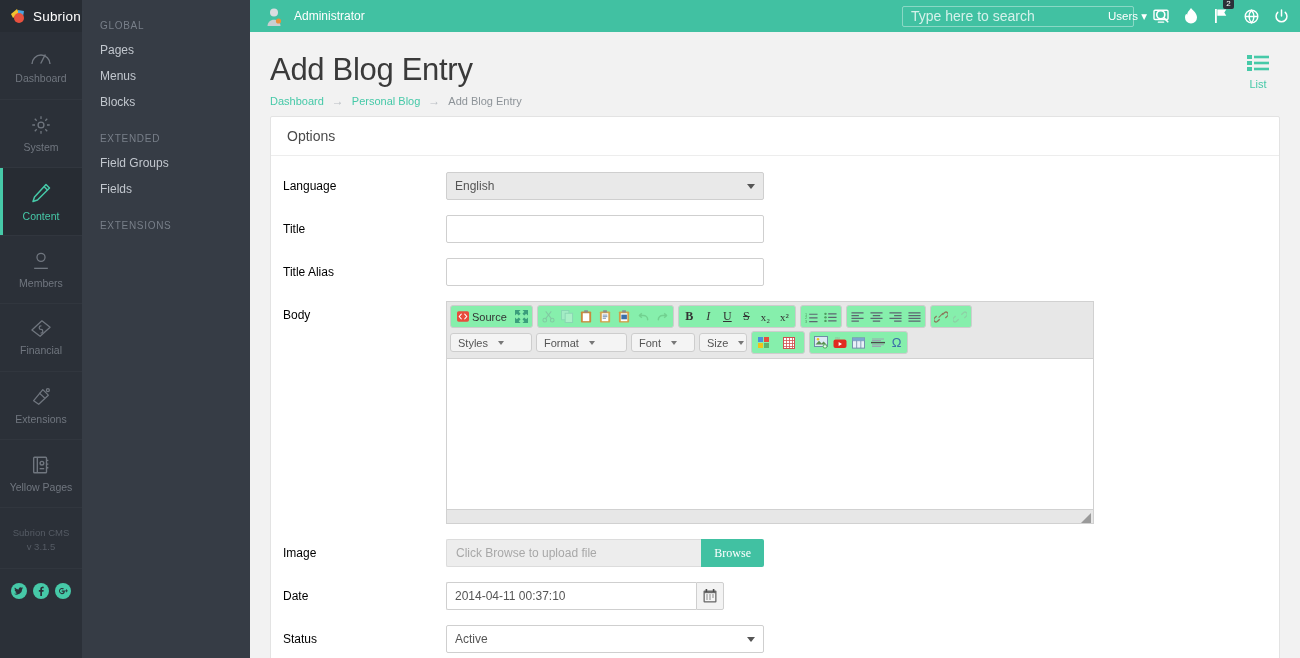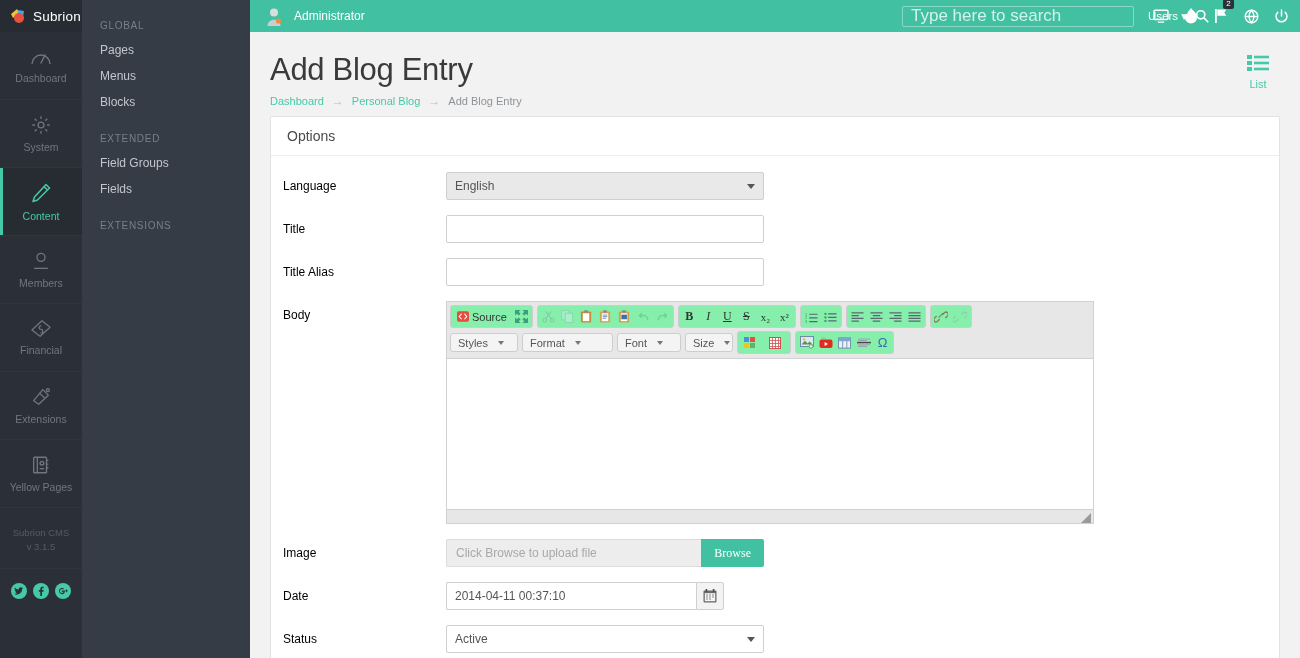--- a/index.html
+++ b/index.html
@@ -77,21 +77,21 @@
     position:relative; display:flex; align-items:flex-end; justify-content:center;
   }
   .admin-name { color:#fff; font-size:12px; }
   .topbar-spacer { flex:1; }
   .searchbox {
     width:232px; height:21px; border:1px solid rgba(255,255,255,.38);
     display:flex; align-items:center; border-radius:2px; margin-right:12px;
   }
   .searchbox input {
     flex:1; background:transparent; border:0; outline:0; color:#fff;
-    font-size:17px; padding:0 8px; font-family:inherit;
+    font-size:14px; padding:0 8px; font-family:inherit;
   }
   .searchbox input::placeholder { color:rgba(255,255,255,.78); }
   .scope {
     color:#fff; font-size:11.5px; padding:0 8px; cursor:pointer; white-space:nowrap;
   }
   .search-go {
     width:28px; display:flex; align-items:center; justify-content:center;
     cursor:pointer; color:#fff;
   }
   .top-icons { display:flex; align-items:center; gap:0px; }
@@ -599,21 +599,21 @@
                       <div class="btn dis">
                         <svg width="14" height="12" viewBox="0 0 16 12" fill="none" stroke="#9a9a9a" stroke-width="1.5">
                             <path d="M6.5 8.5 3.8 11.2a2.6 2.6 0 0 1-3.6-3.6L3 4.8"></path>
                             <path d="M9.5 3.5 12.2.8a2.6 2.6 0 0 1 3.6 3.6L13 7.2"></path>
                           </svg>
                       </div>
                     </div>
                   </div>
 
                   <div class="tbrow">
-                    <div class="combo" style="width:68px">
+                    <div class="combo" style="width:82px">
                       <span>Styles</span>
                         <span class="car"></span>
                     </div>
                     <div class="combo" style="width:91px">
                       <span>Format</span>
                         <span class="car"></span>
                     </div>
                     <div class="combo" style="width:64px">
                       <span>Font</span>
                         <span class="car"></span>

